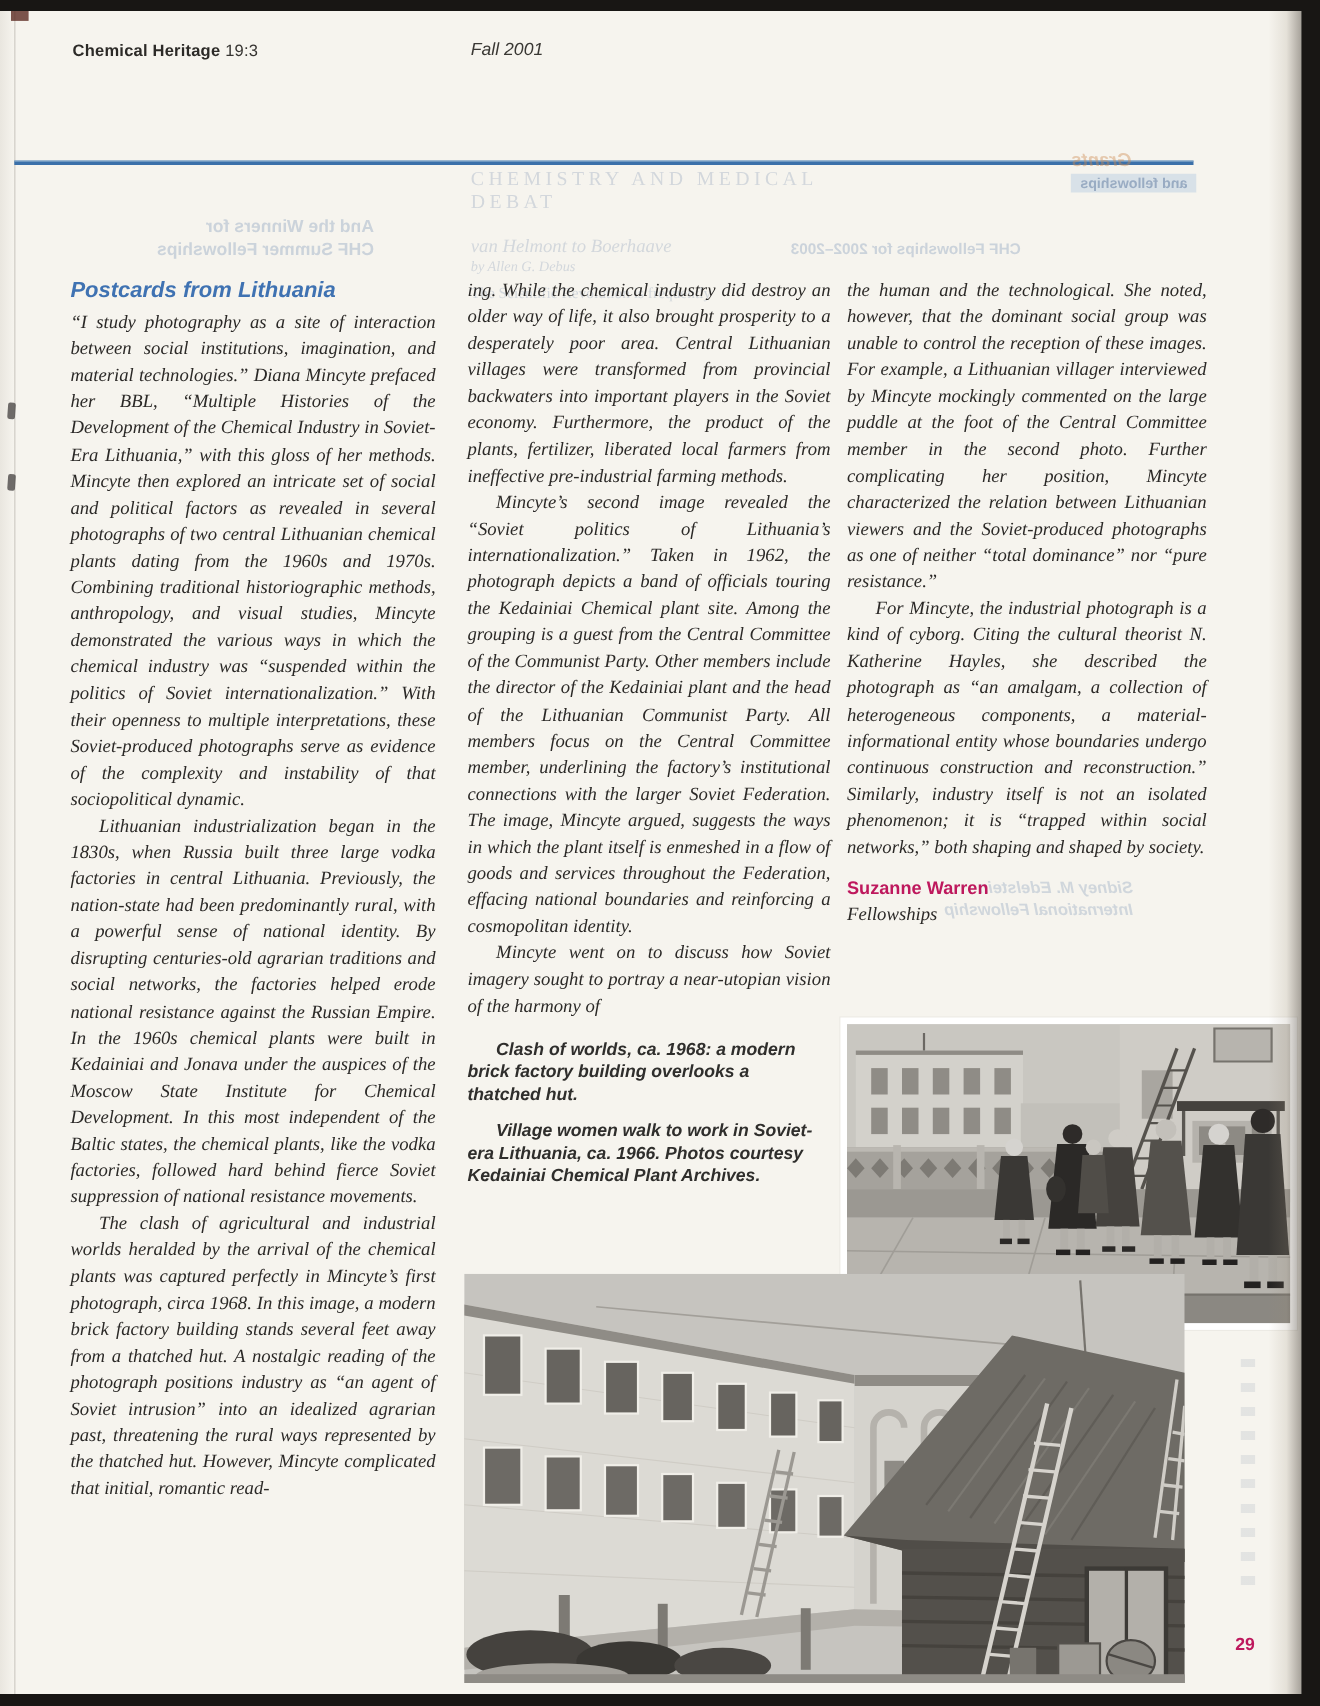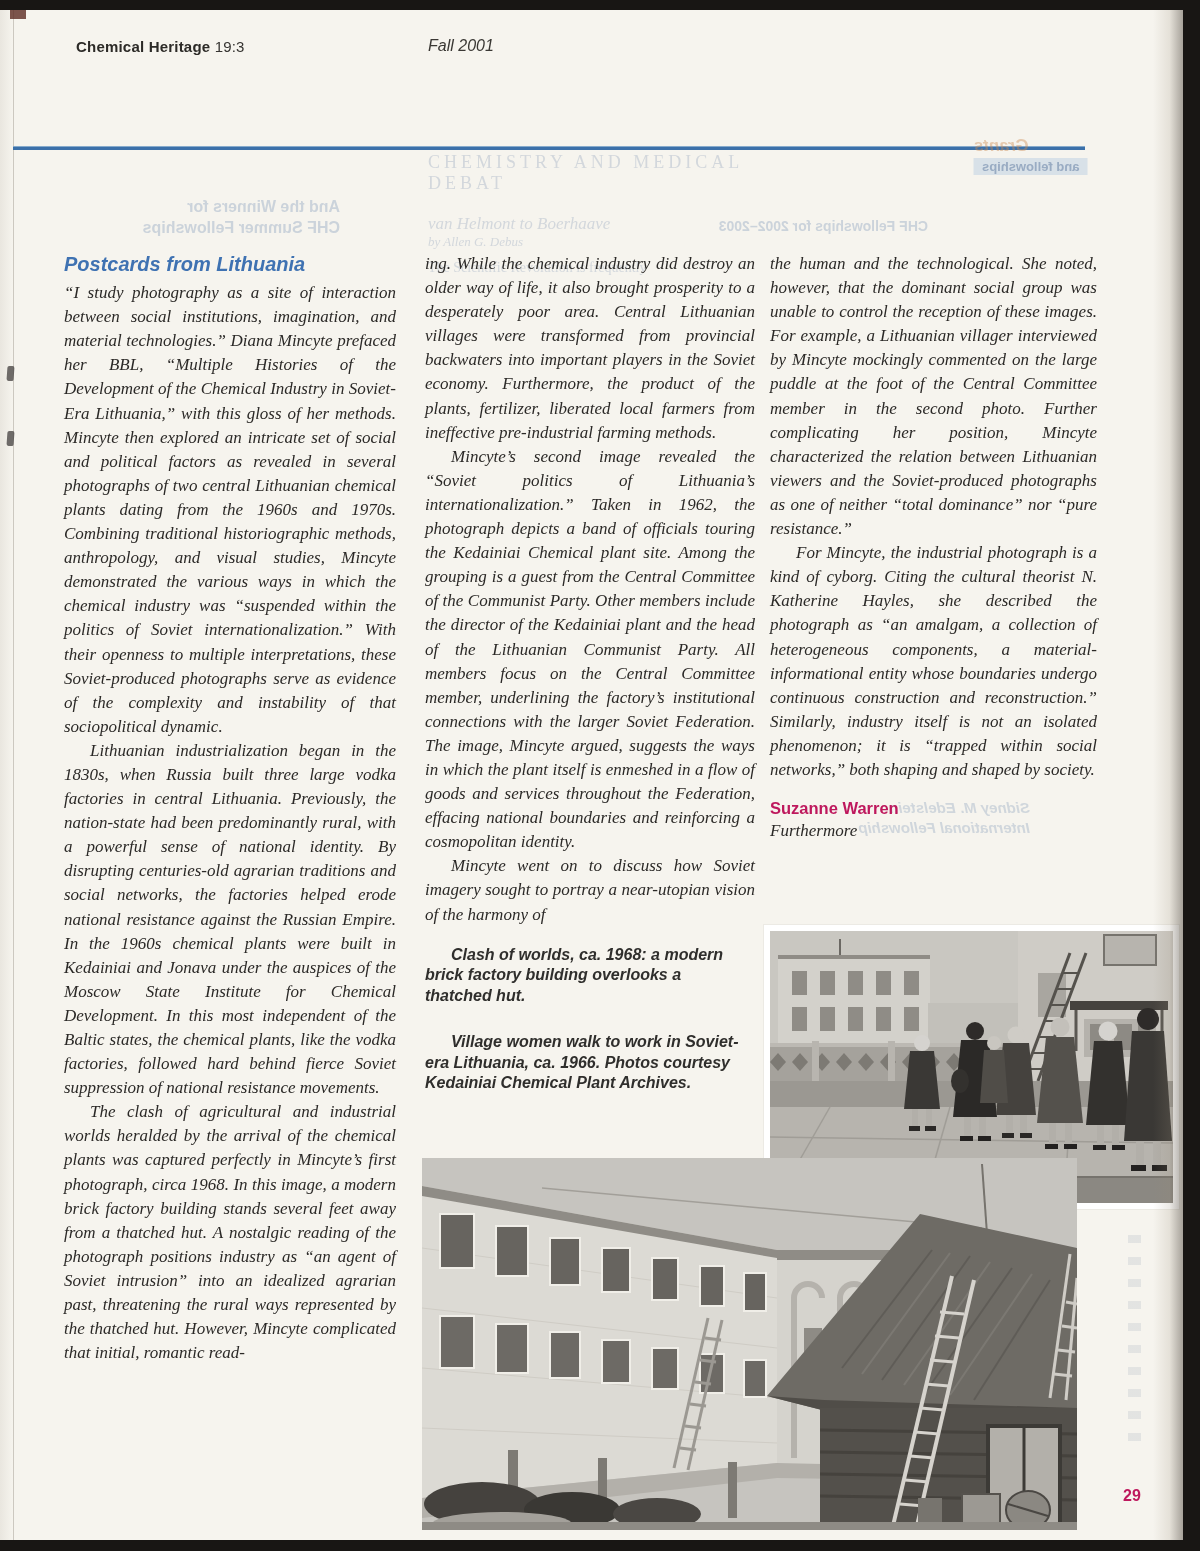--- a/index.html
+++ b/index.html
@@ -7,21 +7,21 @@
   .scan{position:relative;width:1200px;height:1551px;background:#181614;overflow:hidden;}
   .page{position:absolute;left:0;top:10px;width:1183px;height:1530px;background:#f6f4ee;}
   .page-edge-right{position:absolute;right:0;top:0;width:30px;height:100%;
     background:linear-gradient(to right,rgba(0,0,0,0) 0%,rgba(150,138,118,.18) 55%,rgba(70,62,52,.45) 100%);}
   .fold-line{position:absolute;left:13px;top:0;width:1px;height:100%;background:#ccc8c0;}
   .fold-shade{position:absolute;left:0;top:0;width:13px;height:100%;
     background:linear-gradient(to right,#e9e6df,#f6f4ee);}
   .red-mark{position:absolute;left:10px;top:0;width:16px;height:9px;background:#5d2a22;opacity:.8;}
   .staple{position:absolute;width:7px;height:15px;background:#4c4947;border-radius:2px;transform:rotate(4deg);opacity:.8;}
 
-  .header-left{position:absolute;left:76px;top:28px;font-size:15px;color:#363431;letter-spacing:.2px;}
+  .header-left{position:absolute;left:66px;top:28px;font-size:15px;color:#363431;letter-spacing:.2px;}
   .header-left b{font-weight:bold;color:#2c2a27;}
   .header-date{position:absolute;left:428px;top:27px;font-family:Liberation Sans, sans-serif;
     font-style:italic;font-size:16px;color:#3a3834;}
   .blue-rule{position:absolute;left:13px;top:136px;width:1072px;height:3px;background:#3b70a9;
     border-top:1px solid #86aacb;}
 
   
   .ghost{position:absolute;pointer-events:none;}
   .mirror{transform:scaleX(-1);}
   .ghost-winners{left:90px;top:186px;width:250px;font-weight:bold;font-size:16px;line-height:21px;
@@ -47,21 +47,21 @@
   .col-1{left:64px;width:332px;}
   .col-2{left:425px;width:330px;}
   .col-3{left:770px;width:327px;}
   .col p{margin:0;text-indent:26px;font-style:italic;}
   .col p.noindent{text-indent:0;}
   .article-title{font-family:"Liberation Sans",sans-serif;font-weight:bold;font-style:italic;
     font-size:20px;color:#3f72b2;margin:0 0 5px 0;text-align:left;}
   .caption{font-family:"Liberation Sans",sans-serif;font-weight:bold;font-style:italic;
     font-size:16px;line-height:20.5px;color:#2f2e2c;text-align:left;text-indent:0;width:322px;}
   .caption.first{margin-top:18px;}
-  .caption.second{margin-top:26px;}
+  .caption.second{margin-top:13px;}
   .byline{margin-top:14px;text-align:left;}
   .byline .name{font-family:Liberation Sans, sans-serif;font-weight:bold;font-size:16.5px;color:#be185d;}
   .byline .role{font-style:italic;font-size:17px;color:#2b2927;line-height:21px;}
 
   
   .photo{position:absolute;}
   .photo-a{left:764px;top:915px;width:403px;height:272px;background:#fff;
     padding:6px;box-shadow:0 0 0 1px rgba(0,0,0,.04);}
   .photo-b{left:422px;top:1148px;width:655px;height:372px;}
   .photo svg{display:block;}
@@ -118,21 +118,21 @@
       <p>Mincyte went on to discuss how Soviet imagery sought to portray a near-utopian vision of the harmony of</p>
       <p class="caption first">Clash of worlds, ca. 1968: a modern brick factory building overlooks a thatched hut.</p>
       <p class="caption second">Village women walk to work in Soviet-era Lithuania, ca. 1966. Photos courtesy Kedainiai Chemical Plant Archives.</p>
     </div>
 
     <div class="col col-3">
       <p class="noindent">the human and the technological. She noted, however, that the dominant social group was unable to control the reception of these images. For example, a Lithuanian villager interviewed by Mincyte mockingly commented on the large puddle at the foot of the Central Committee member in the second photo. Further complicating her position, Mincyte characterized the relation between Lithuanian viewers and the Soviet-produced photographs as one of neither “total dominance” nor “pure resistance.”</p>
       <p>For Mincyte, the industrial photograph is a kind of cyborg. Citing the cultural theorist N. Katherine Hayles, she described the photograph as “an amalgam, a collection of heterogeneous components, a material-informational entity whose boundaries undergo continuous construction and reconstruction.” Similarly, industry itself is not an isolated phenomenon; it is “trapped within social networks,” both shaping and shaped by society.</p>
       <div class="byline">
         <div class="name">Suzanne Warren</div>
-        <div class="role">Furthermore</div>
+        <div class="role">Fellowships</div>
       </div>
     </div>
 
     <div class="photo photo-a">
       <svg width="403" height="272" viewBox="0 0 403 272" xmlns="http://www.w3.org/2000/svg">
         <rect width="403" height="272" fill="#c9c7c1"></rect>
 
         <g>
           <rect x="8" y="24" width="152" height="96" fill="#d3d1cb"></rect>
           <rect x="8" y="24" width="152" height="4" fill="#8f8c86"></rect>

